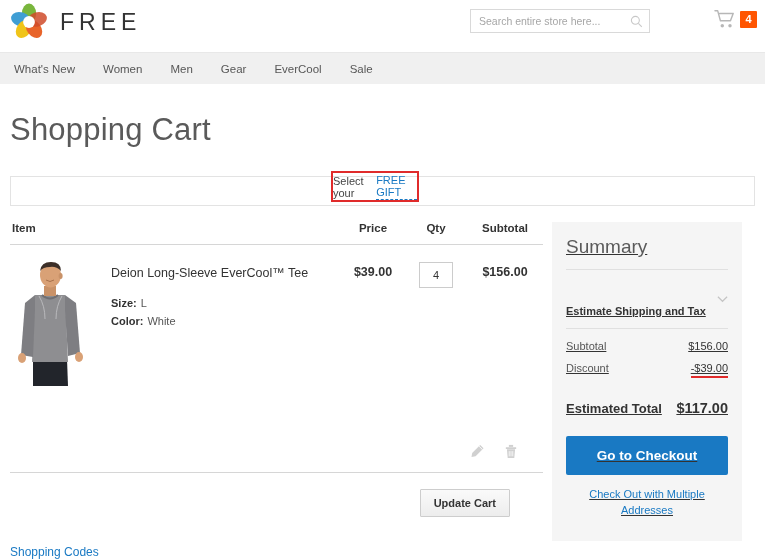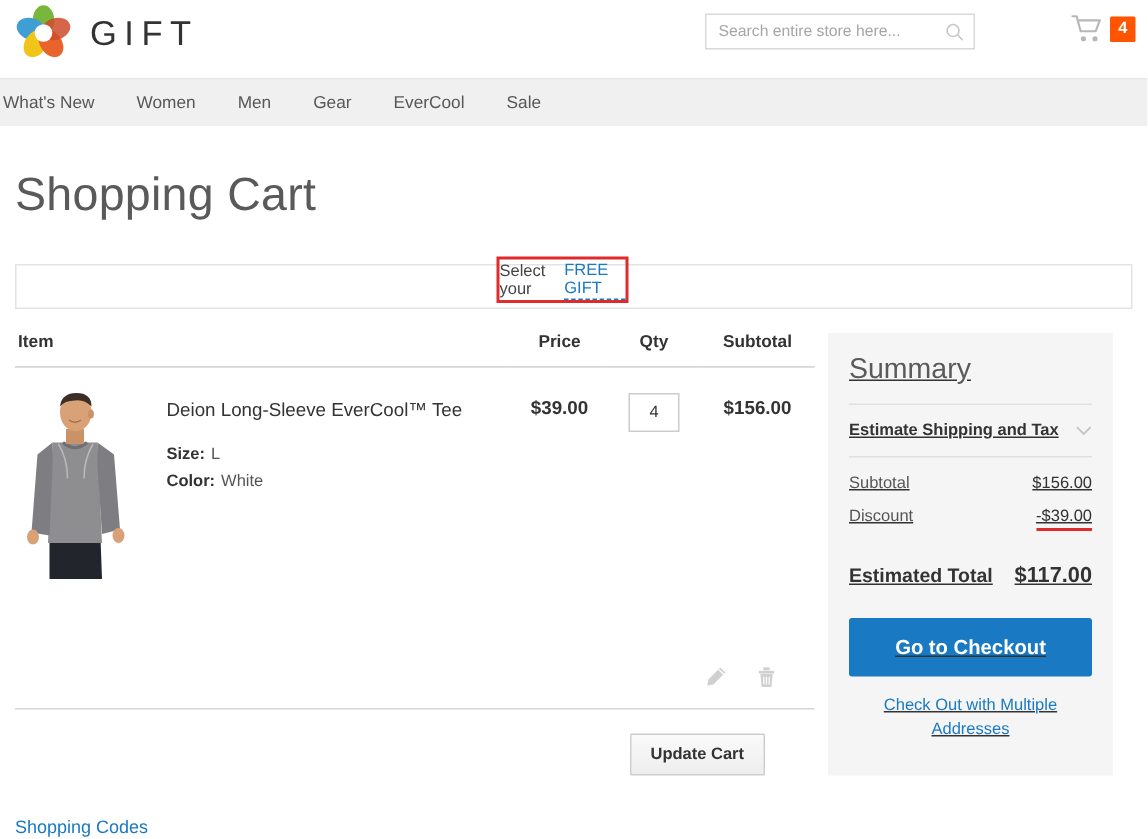--- a/index.html
+++ b/index.html
@@ -58,21 +58,21 @@
     min-width: 17px; height: 17px; line-height: 17px;
     text-align: center; padding: 0 3px;
     border-radius: 1px;
   }
 
   
   .nav {
     height: 32px; background: #f0f0f0;
     border-top: 1px solid #e8e8e8;
     display: flex; align-items: center;
-    padding-left: 2px;
+    padding-left: 14px;
   }
   .nav-item {
     font-size: 11.5px; color: #575757;
     padding: 0 14px 0 0; margin-right: 14px;
     font-weight: 400; cursor: pointer;
     white-space: nowrap;
   }
 
   
   .page-title {
@@ -200,21 +200,21 @@
     font-size: 19px; font-weight: 300; color: #5a5a5a;
     padding-bottom: 11px; margin: 0 0 0 0;
     border-bottom: 1px solid #e0e0e0;
   }
   .estimate-row {
     display: flex; align-items: center; justify-content: space-between;
     padding: 11px 0 11px 0;
     border-bottom: 1px solid #e0e0e0;
     cursor: pointer;
   }
-  .estimate-label { font-size: 11px; font-weight: 700; color: #333; }
+  .estimate-label { font-size: 11px; font-weight: 700; color: #333; margin-top: 24px; }
   .chev { width: 11px; height: 8px; opacity: .45; }
 
   .tot-row {
     display: flex; justify-content: space-between; align-items: baseline;
     font-size: 11px; color: #555;
     padding: 11px 0 0 0;
   }
   .tot-row .amt { color: #333; }
   .tot-row.discount-row { padding-top: 10px; }
   .amt-annot {
@@ -254,21 +254,21 @@
       <svg class="logo-mark" viewBox="0 0 40 40">
         <g transform="translate(20,20)">
           <ellipse cx="0" cy="-9" rx="7.5" ry="10.5" fill="#79b63c" transform="rotate(0)"></ellipse>
           <ellipse cx="0" cy="-9" rx="7.5" ry="10.5" fill="#3f9ed4" transform="rotate(288)"></ellipse>
           <ellipse cx="0" cy="-9" rx="7.5" ry="10.5" fill="#f0c419" transform="rotate(216)"></ellipse>
           <ellipse cx="0" cy="-9" rx="7.5" ry="10.5" fill="#e8642a" transform="rotate(144)"></ellipse>
           <ellipse cx="0" cy="-9" rx="7.5" ry="10.5" fill="#cf4b2a" transform="rotate(72)" opacity="0.85"></ellipse>
           <circle cx="0" cy="0" r="6.2" fill="#ffffff"></circle>
         </g>
       </svg>
-      <span class="logo-text">GIFT</span>
+      <span class="logo-text">FREE</span>
     </div>
 
     <div class="search-box">
       <input class="search-input" type="text" placeholder="Search entire store here..." style="">
       <svg class="search-icon" viewBox="0 0 16 16">
         <circle cx="6.6" cy="6.6" r="4.9" fill="none" stroke="#9b9b9b" stroke-width="1.3"></circle>
         <line x1="10.3" y1="10.3" x2="14.5" y2="14.5" stroke="#9b9b9b" stroke-width="1.3"></line>
       </svg>
     </div>
 

